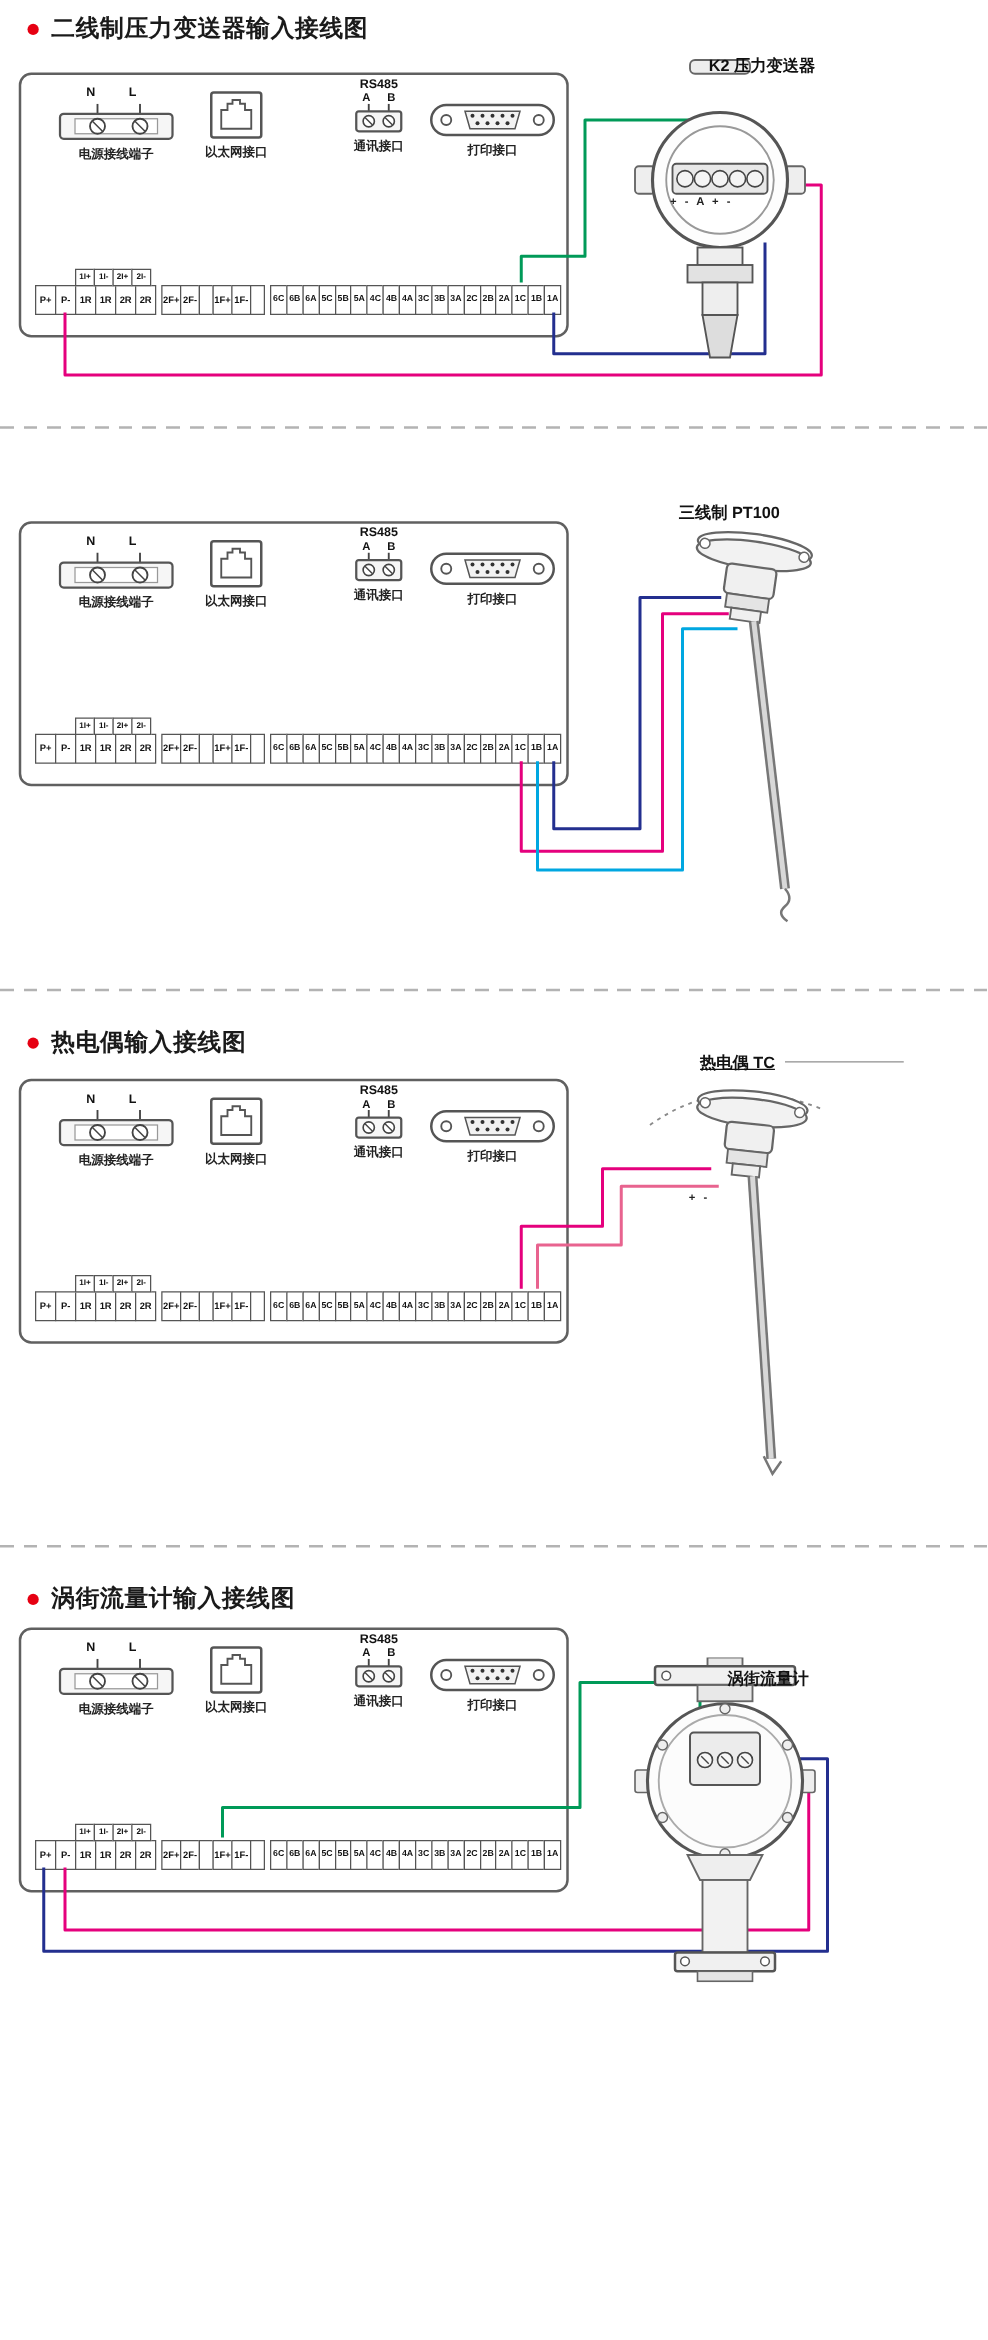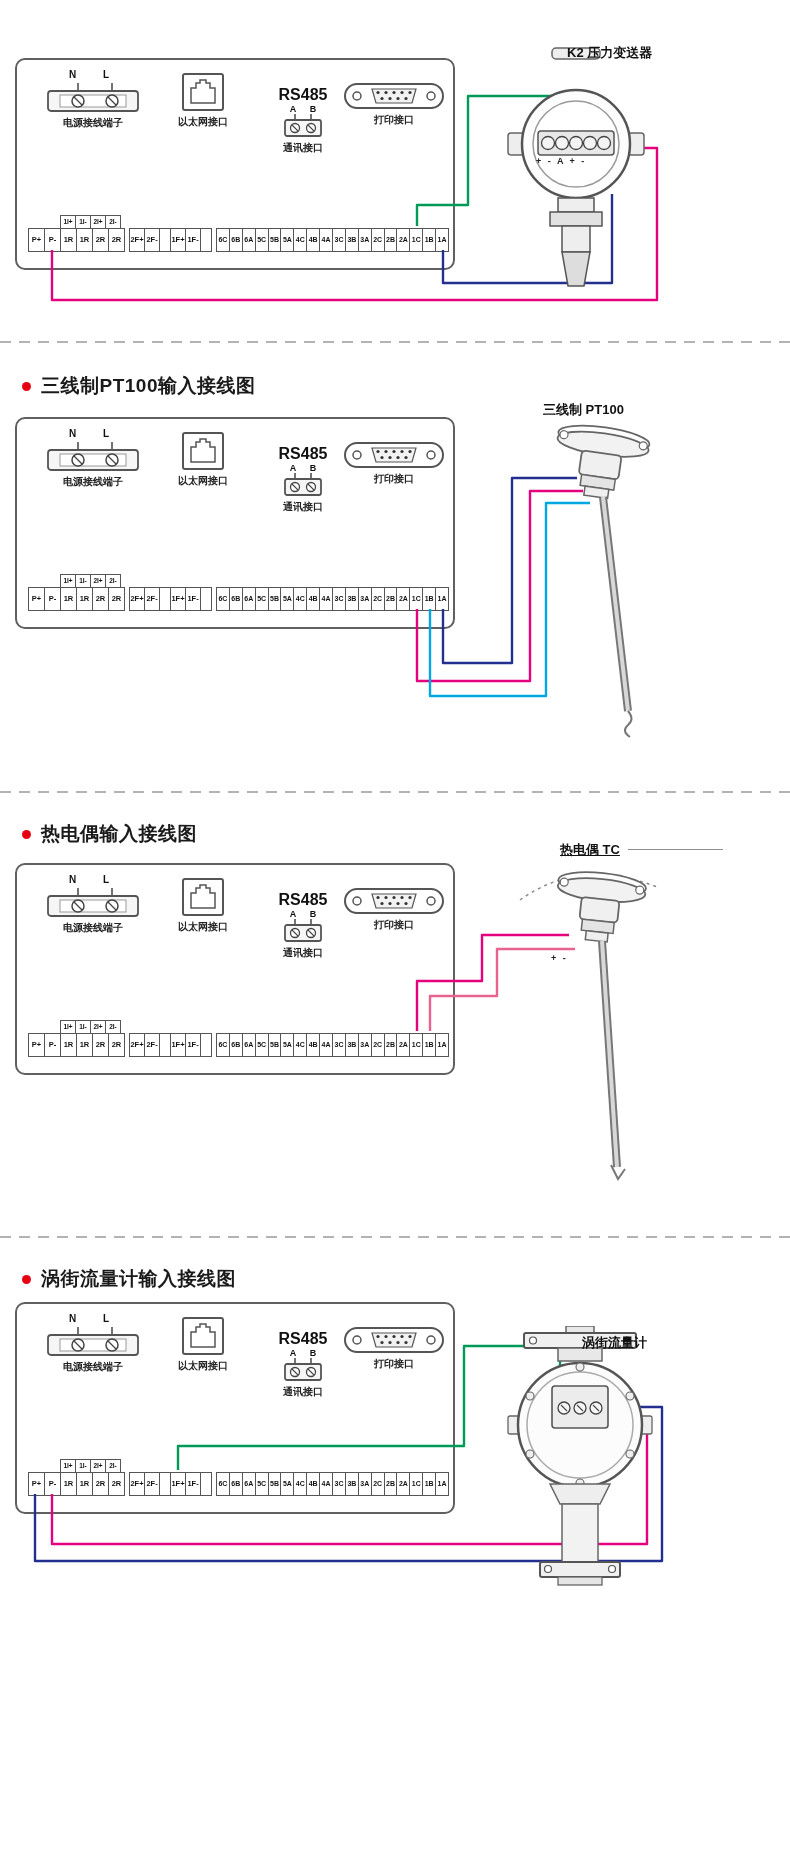--- a/index.html
+++ b/index.html
@@ -19,23 +19,23 @@
 
   .panel { position:absolute; left:15px; width:440px; height:212px; background:#fff;
            border:2px solid #606060; border-radius:10px; z-index:1; }
 
   .port { position:absolute; text-align:center; }
   .port-label { font-size:10px; font-weight:700; color:#222; margin-top:3px; white-space:nowrap; }
   .power-port { left:24px; top:10px; width:104px; }
   .nl-row { position:relative; height:13px; font-size:10px; font-weight:700; }
   .nl-n { position:absolute; left:28px; top:-1px; }
   .nl-l { position:absolute; left:62px; top:-1px; }
-  .eth-port { left:156px; top:12px; width:60px; }
+  .eth-port { left:142px; top:12px; width:60px; }
   .rs-port  { left:258px; top:2px;  width:56px; }
-  .rs-title { font-size:16px; font-weight:700;margin-top:24px; }
+  .rs-title { font-size:10px; font-weight:700; }
   .rs-ab { display:flex; width:40px; margin:0 auto; font-size:9px; font-weight:700; }
   .rs-ab span { flex:1; text-align:center; }
   .print-port { left:324px; top:20px; width:106px;font-family:Liberation Mono, monospace; }
 
   .strip { position:absolute; left:12px; top:168px; width:424px; z-index:2; }
   .upper-row { position:absolute; left:32px; top:-13px; display:flex; }
   .upper-row .cell { width:16px; height:14px; font-size:6.5px; line-height:12px; margin-left:-1px; }
   .main-row { display:flex; gap:5px; }
   .group { display:flex; }
   .cell { border:1px solid #555; background:#fff; text-align:center; font-weight:700; color:#111; }
@@ -56,20 +56,24 @@
   .device-label.with-line::after { content:""; display:inline-block; width:95px; height:0;
     border-top:1.5px solid #8f8f8f; vertical-align:4px; margin-left:8px; }
 </style>
 </head>
 <body>
 
 <div class="page">
   <div id="sections-root">
   <section class="wiring-section with-sep" style="height: 345px;">
 
+    <div class="title-row" style="top: 10px;">
+      <span class="bullet"></span>
+      <span class="section-title">二线制压力变送器输入接线图</span>
+    </div>
 
     <div class="panel" style="top: 58px;">
 
       <div class="port power-port">
         <div class="nl-row">
           <span class="nl-n">N</span>
           <span class="nl-l">L</span>
         </div>
         <svg width="94" height="30" viewBox="0 0 94 30" style="display:block;margin:0 auto;">
           <line x1="32" y1="0" x2="32" y2="12" stroke="#444" stroke-width="1.5"></line>
@@ -204,24 +208,20 @@
       </svg>
 
       <span class="sensor-terms" style="left: 40px; top: 122px;">+ - A + -</span>
     </div>
 
     <div class="device-label" style="left: 524px; top: 44px; padding-left: 43px;">K2  压力变送器</div>
   </section>
 
   <section class="wiring-section with-sep" style="height: 450px;">
 
-    <div class="title-row" style="top: 28px;">
-      <span class="bullet"></span>
-      <span class="section-title">三线制PT100输入接线图</span>
-    </div>
 
     <div class="panel" style="top: 72px;">
 
       <div class="port power-port">
         <div class="nl-row">
           <span class="nl-n">N</span>
           <span class="nl-l">L</span>
         </div>
         <svg width="94" height="30" viewBox="0 0 94 30" style="display:block;margin:0 auto;">
           <line x1="32" y1="0" x2="32" y2="12" stroke="#444" stroke-width="1.5"></line>

